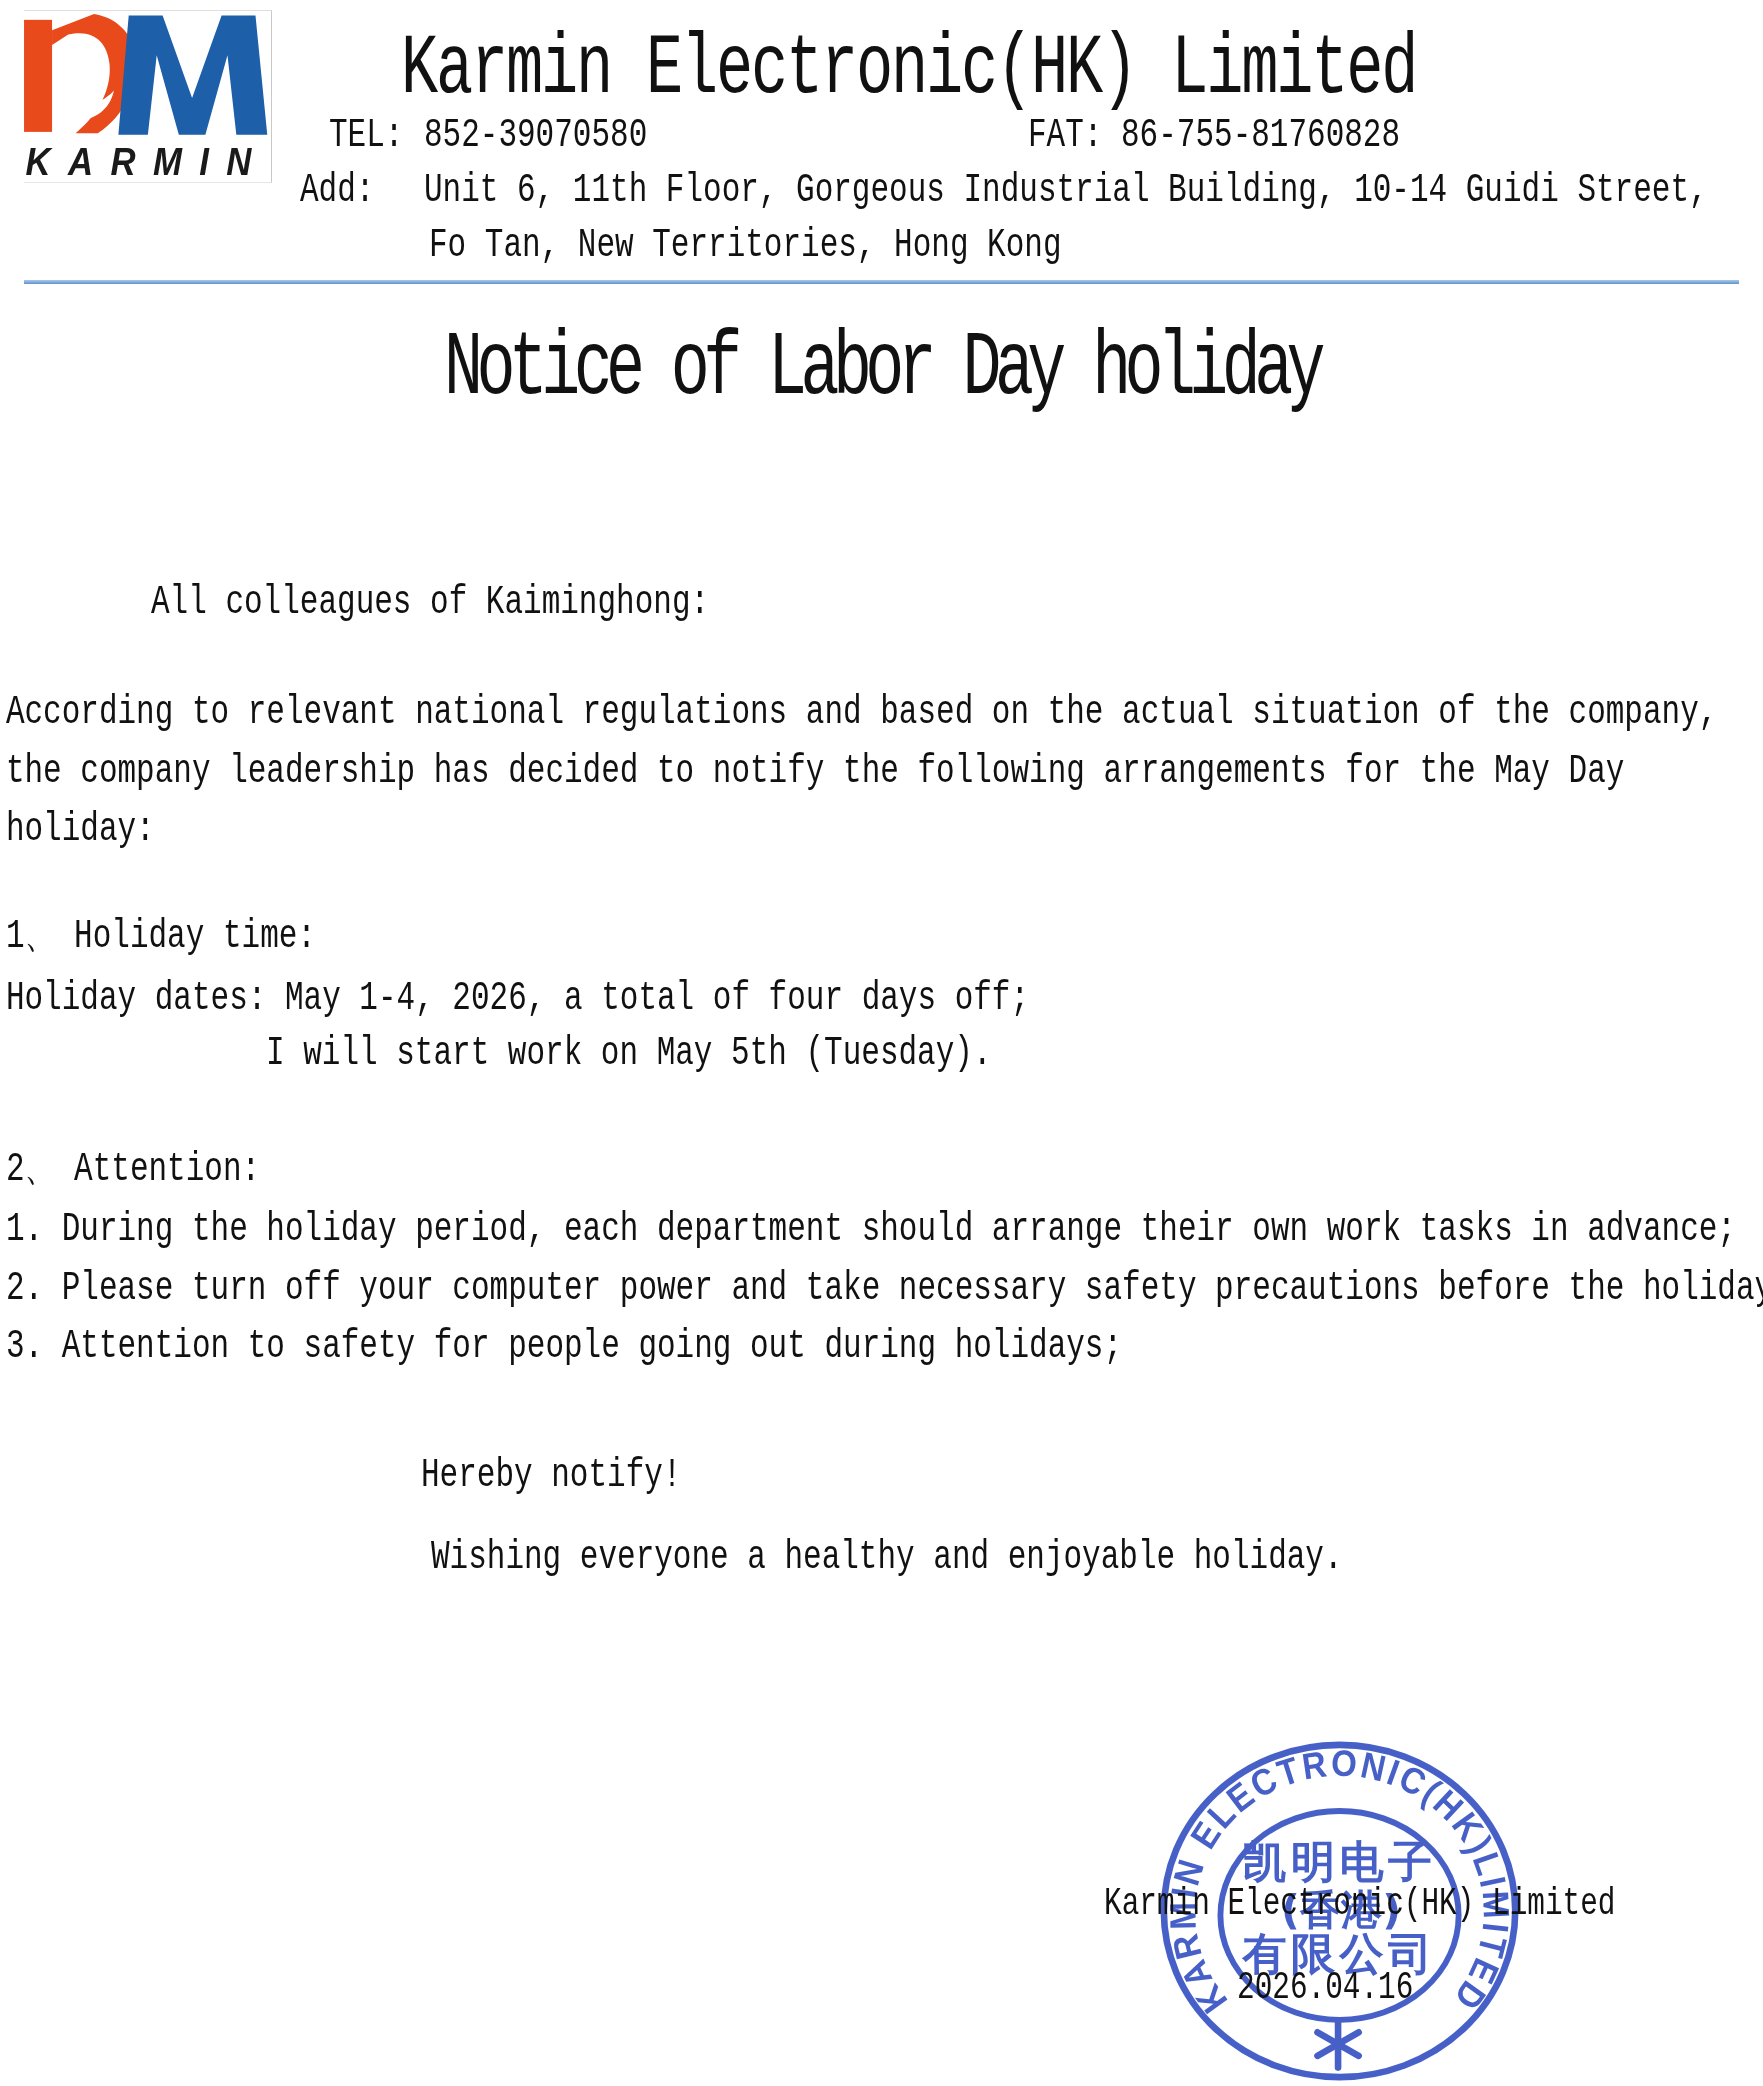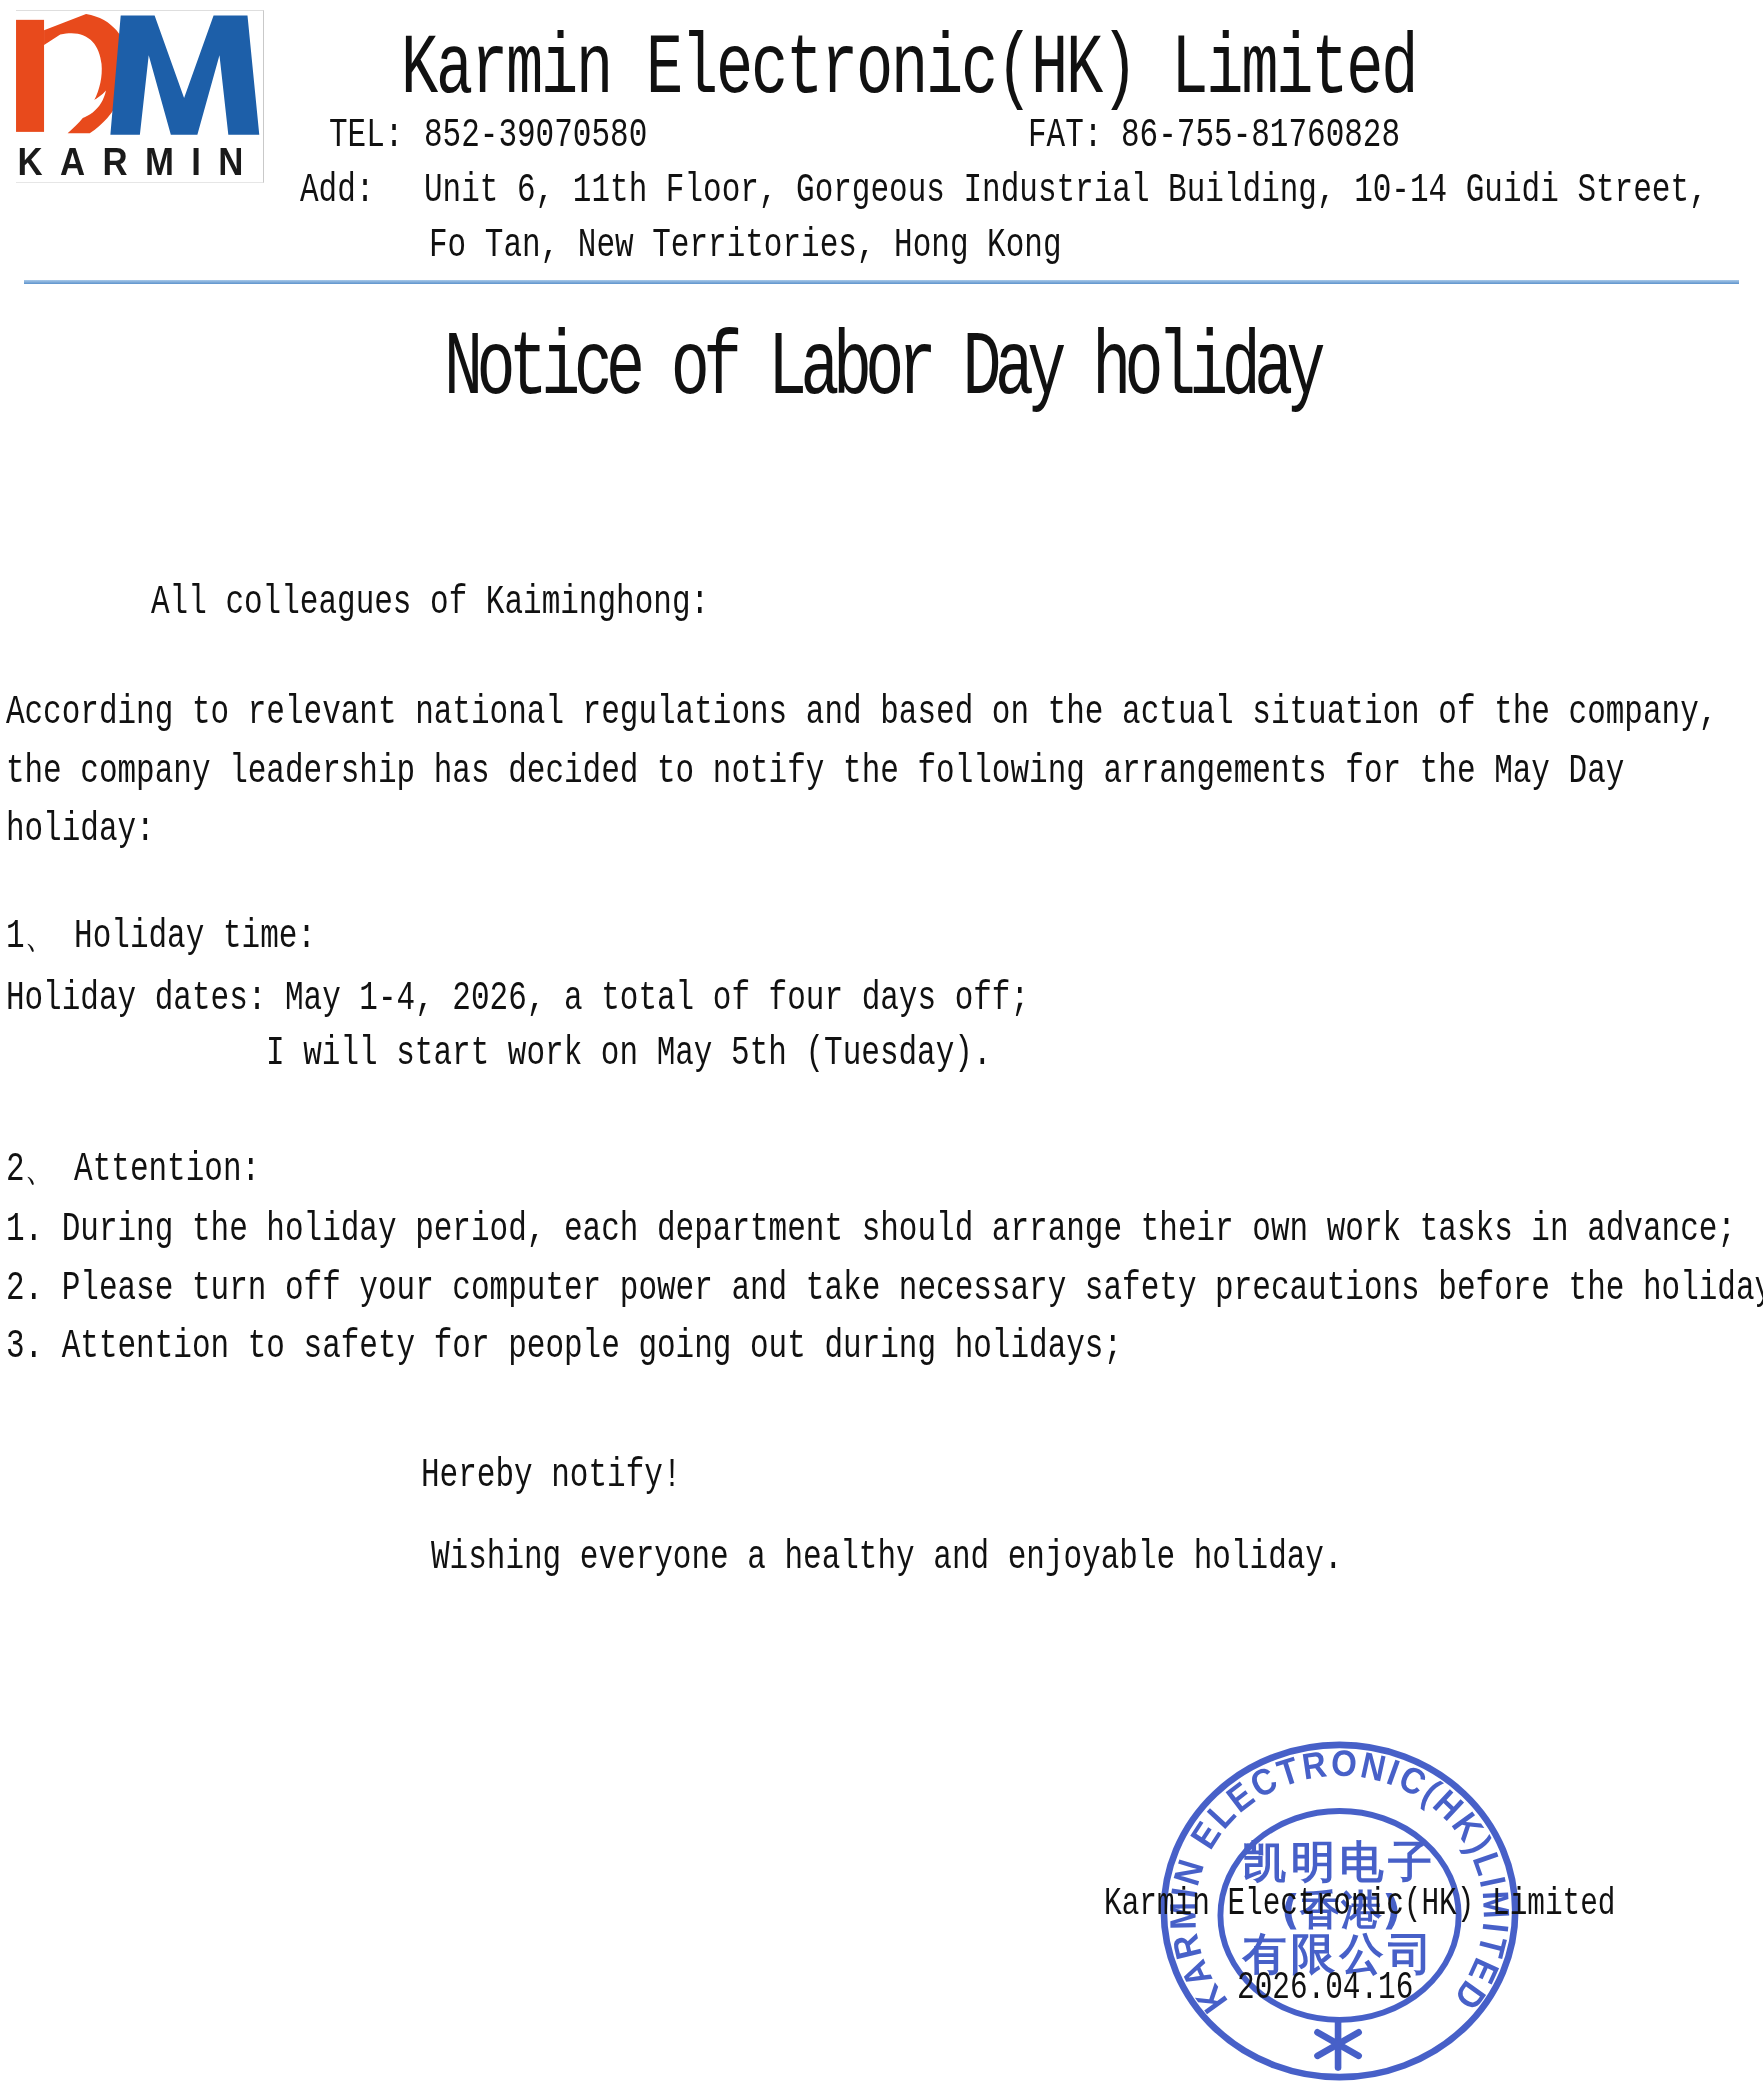--- a/index.html
+++ b/index.html
@@ -24,22 +24,22 @@
     font-size:65px;letter-spacing:-6.6px;
     transform:scaleY(1.4);transform-origin:center top;line-height:1;
   }
   .line{font-size:31px;}
   .sig{font-size:29.4px;}
   .divider{
     position:absolute;left:24px;top:280px;width:1715px;height:3.7px;
     background:linear-gradient(#a9c9e9,#5e93cc);
   }
   .logo-box{
-    position:absolute;left:16px;top:10.3px;width:247px;height:171px;
-    border-top:0.7px solid #dedede;border-right:1.5px solid #c9c9c9;border-bottom:0.7px solid #e6e6e6;
+    position:absolute;left:24px;top:10.3px;width:247px;height:171px;
+    border-top:0.7px solid #dedede;border-right:1.5px solid #c9c9c9;border-bottom:0.7px solid #e6e6e6;font-style:italic;
   }
   .stamp{position:absolute;left:1157px;top:1739px;width:368px;height:347px;opacity:.93;}
   .overlay{z-index:5;}
   svg text{font-family:"Liberation Sans","DejaVu Sans",sans-serif;}
   .stamp-cn{font-family:"DejaVu Sans","Liberation Sans",sans-serif;font-weight:600;}
 </style>
 </head>
 <body>
 
 <div id="page">

